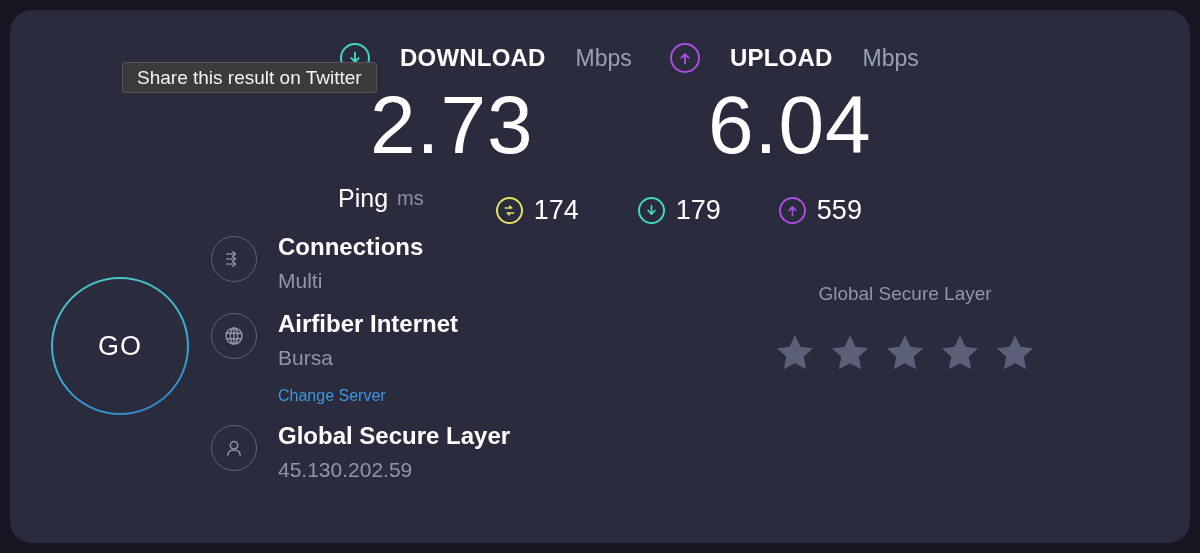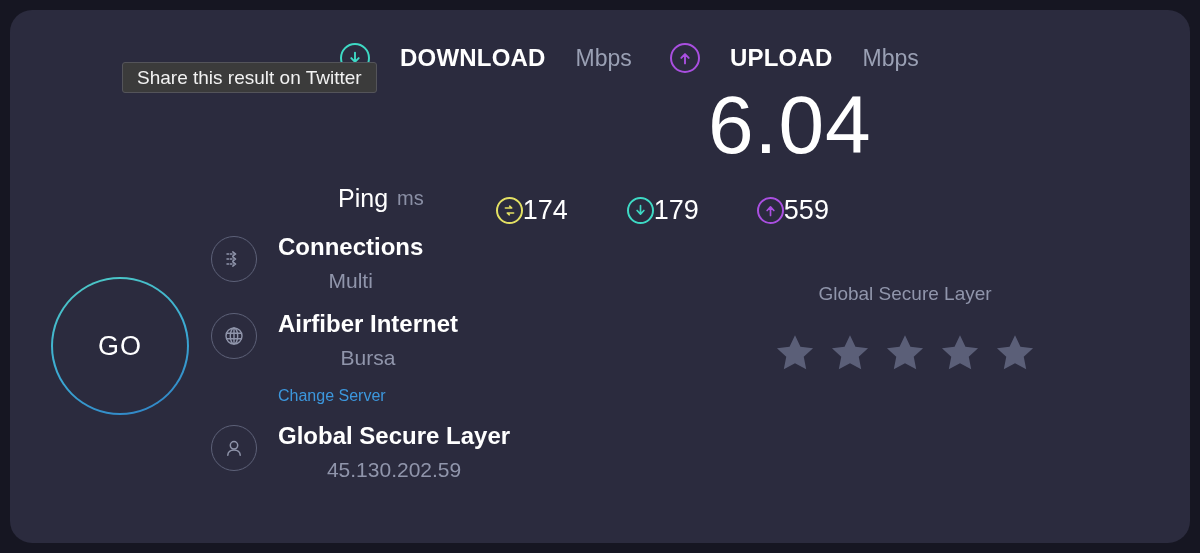--- a/index.html
+++ b/index.html
@@ -89,20 +89,21 @@
     font-weight: normal;
   }
   .ping-unit {
     font-size: 20px;
     color: #8b90a6;
     margin-left: 9px;
   }
   .ping-group {
     display: flex;
     align-items: center;
+    gap: 11px;
     margin-top: 24px;
   }
   #ping-idle  { margin-left: 72px; }
   #ping-dl    { margin-left: 59px; }
   #ping-ul    { margin-left: 58px; }
   .ping-num {
     font-size: 27px;
     color: #ffffff;
     font-weight: normal;
   }
@@ -163,21 +164,20 @@
     font-size: 24px;
     font-weight: bold;
     color: #ffffff;
     line-height: 1.25;
   }
   .info-sub {
     font-size: 21px;
     color: #9095ab;
     margin-top: 6px;
     line-height: 1.25;
-    text-align: center;
   }
   .info-link {
     font-size: 16px;
     color: #3c97dd;
     margin-top: 14px;
     line-height: 1.25;
     cursor: pointer;
     display: inline-block;
   }
 
@@ -251,20 +251,21 @@
   <div class="speed-header" id="ul-header">
     <span class="circle-icon ic-purple">
       <svg width="16" height="16" viewBox="0 0 16 16">
         <path d="M8 13.4 V4.4 M4.3 7.9 L8 4.1 L11.7 7.9" stroke="#a94fe0" stroke-width="1.9" fill="none" stroke-linecap="round" stroke-linejoin="round"></path>
       </svg>
     </span>
     <span class="speed-label">UPLOAD</span>
     <span class="speed-unit">Mbps</span>
   </div>
 
+  <div class="speed-value" id="dl-value">2.73</div>
   <div class="speed-value" id="ul-value">6.04</div>
 
   <div class="ping-row">
     <span class="ping-title">Ping</span>
     <span class="ping-unit">ms</span>
 
     <span class="ping-group" id="ping-idle">
       <span class="circle-icon ic-yellow ping-circle">
         <svg width="15" height="15" viewBox="0 0 16 16">
           <path d="M3.6 5.4 H10.4 L8.2 3.4 M12.4 10.6 H5.6 L7.8 12.6" stroke="#e3e063" stroke-width="1.7" fill="none" stroke-linecap="round" stroke-linejoin="round"></path>

